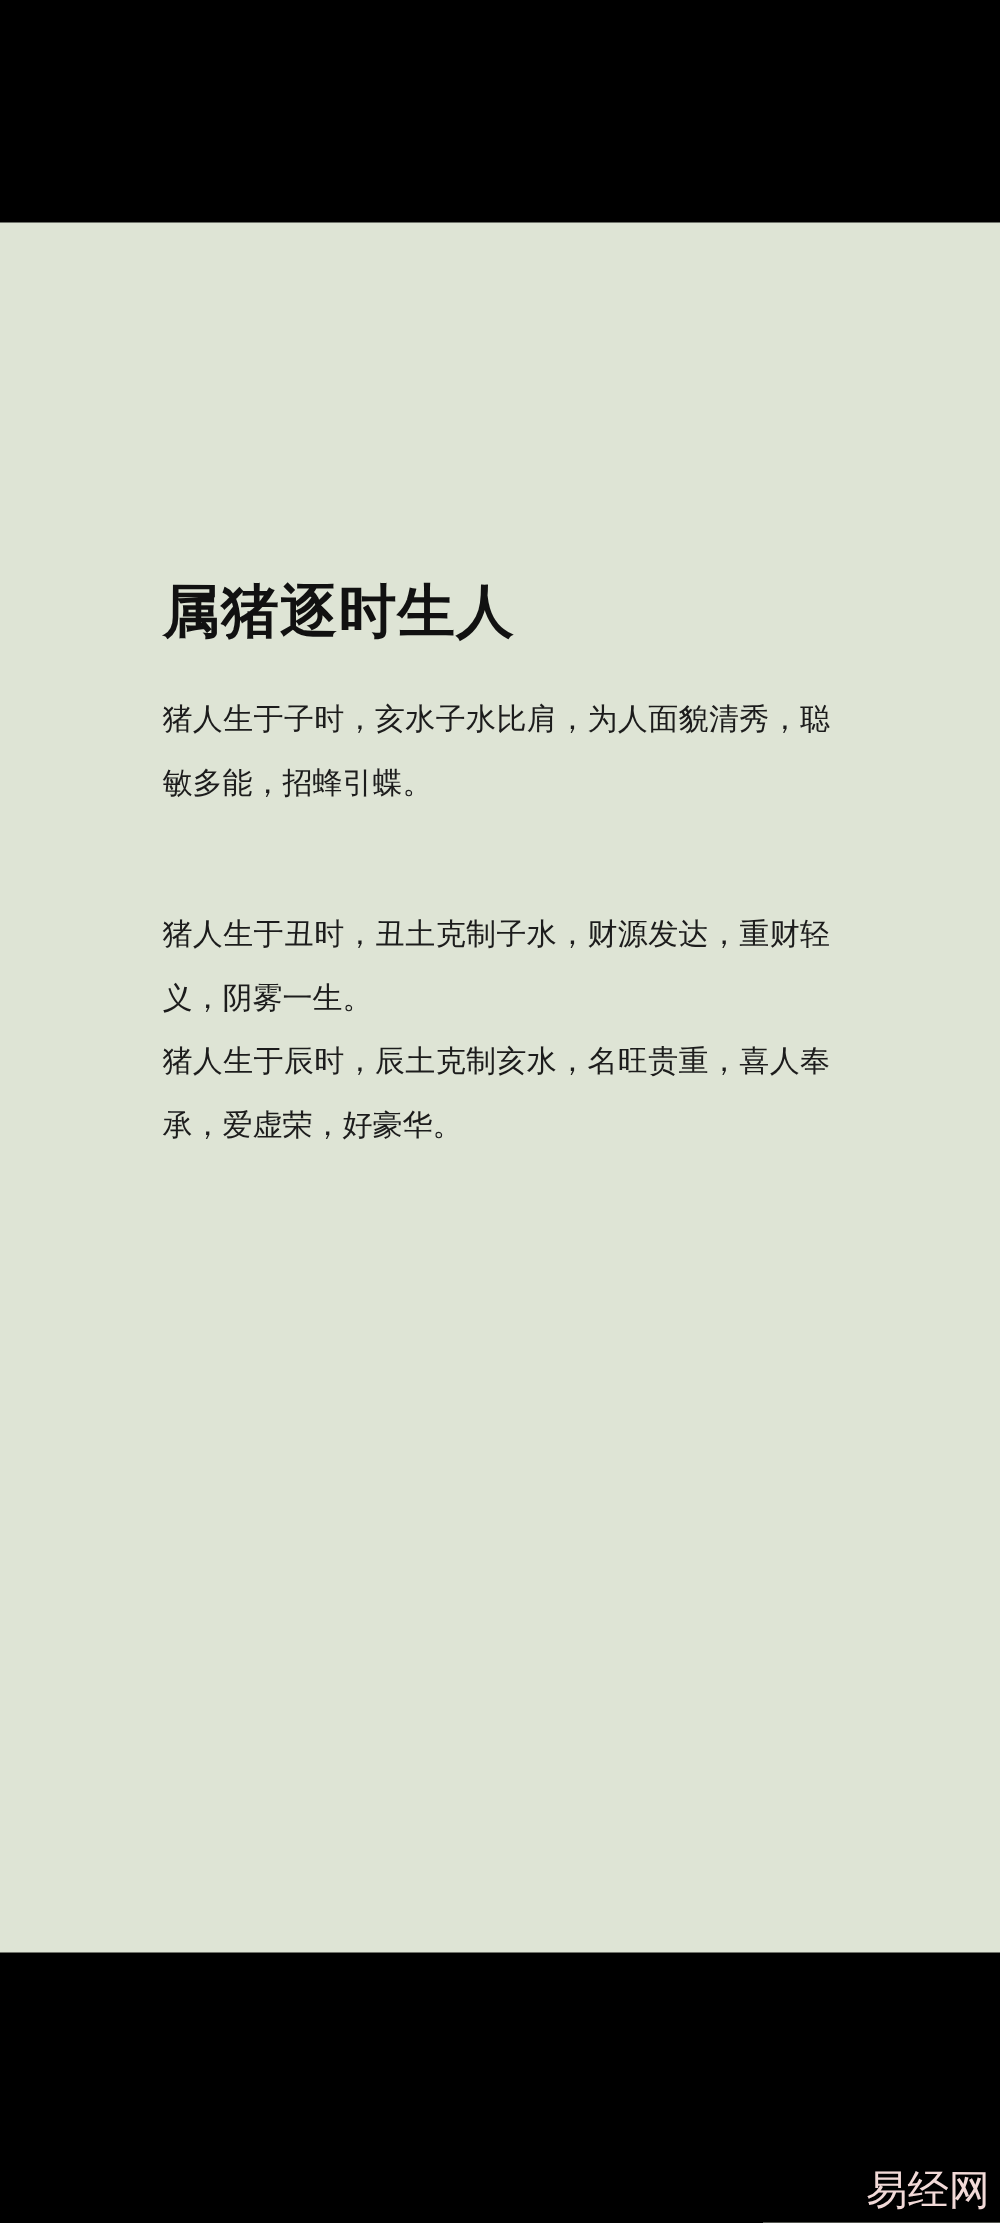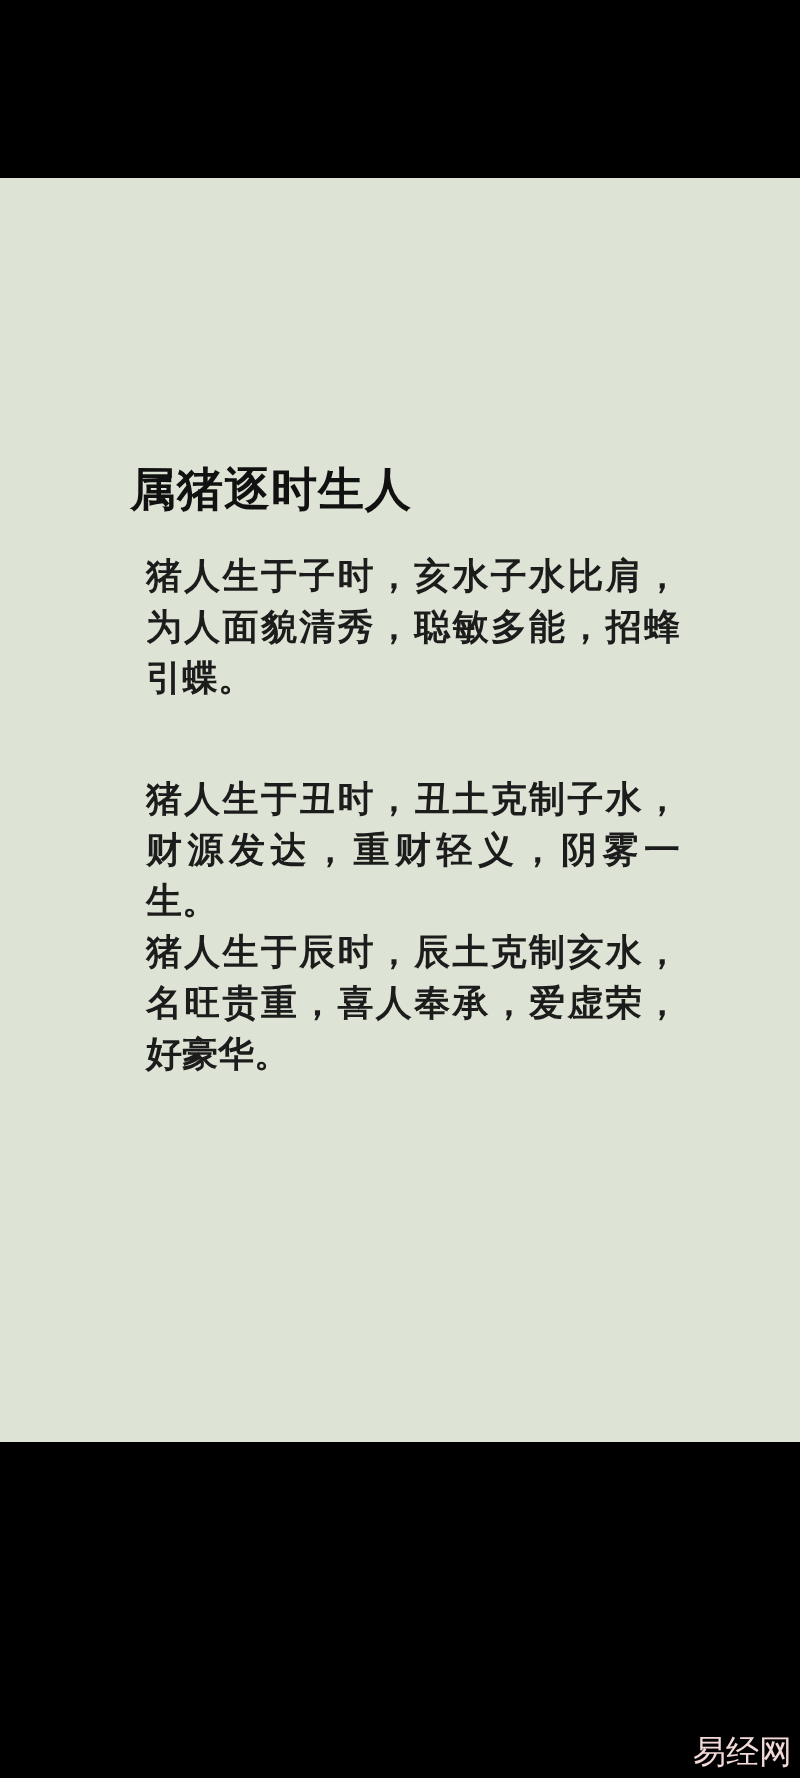--- a/index.html
+++ b/index.html
@@ -17,53 +17,52 @@
     position:relative;
     overflow:hidden;
   }
   .top-bar{
     width:800px;
     height:178px;
     background:var(--bar);
   }
   .content-area{
     width:800px;
-    height:1264px;
+    height:1420px;
     background:var(--bg);
     box-sizing:border-box;
     padding:284px 130px 0 130px;
     overflow:hidden;
   }
   .article-title{
     margin:0 0 34px 0;
     font-size:46px;
     line-height:54px;
     font-weight:700;
     color:#111111;
     letter-spacing:1px;
   }
   .para{
     width:534px;
-    margin:0 0 70px 16px;
-    font-size:36px;
+    margin:0 0 70px 0;
+    font-size:24px;
     line-height:51px;
     color:var(--text);
     text-align:justify;
     word-break:break-all;
-    font-weight:bold;
   }
   .para.tight{
     margin-bottom:0;
   }
   .bottom-bar{
     position:absolute;
     left:0;
     bottom:0;
     width:800px;
-    height:180px;
+    height:216px;
     background:var(--bar);
   }
   .watermark{
     position:absolute;
     right:8px;
     bottom:6px;
     font-size:33px;
     line-height:40px;
     color:var(--wm);
     letter-spacing:0px;

